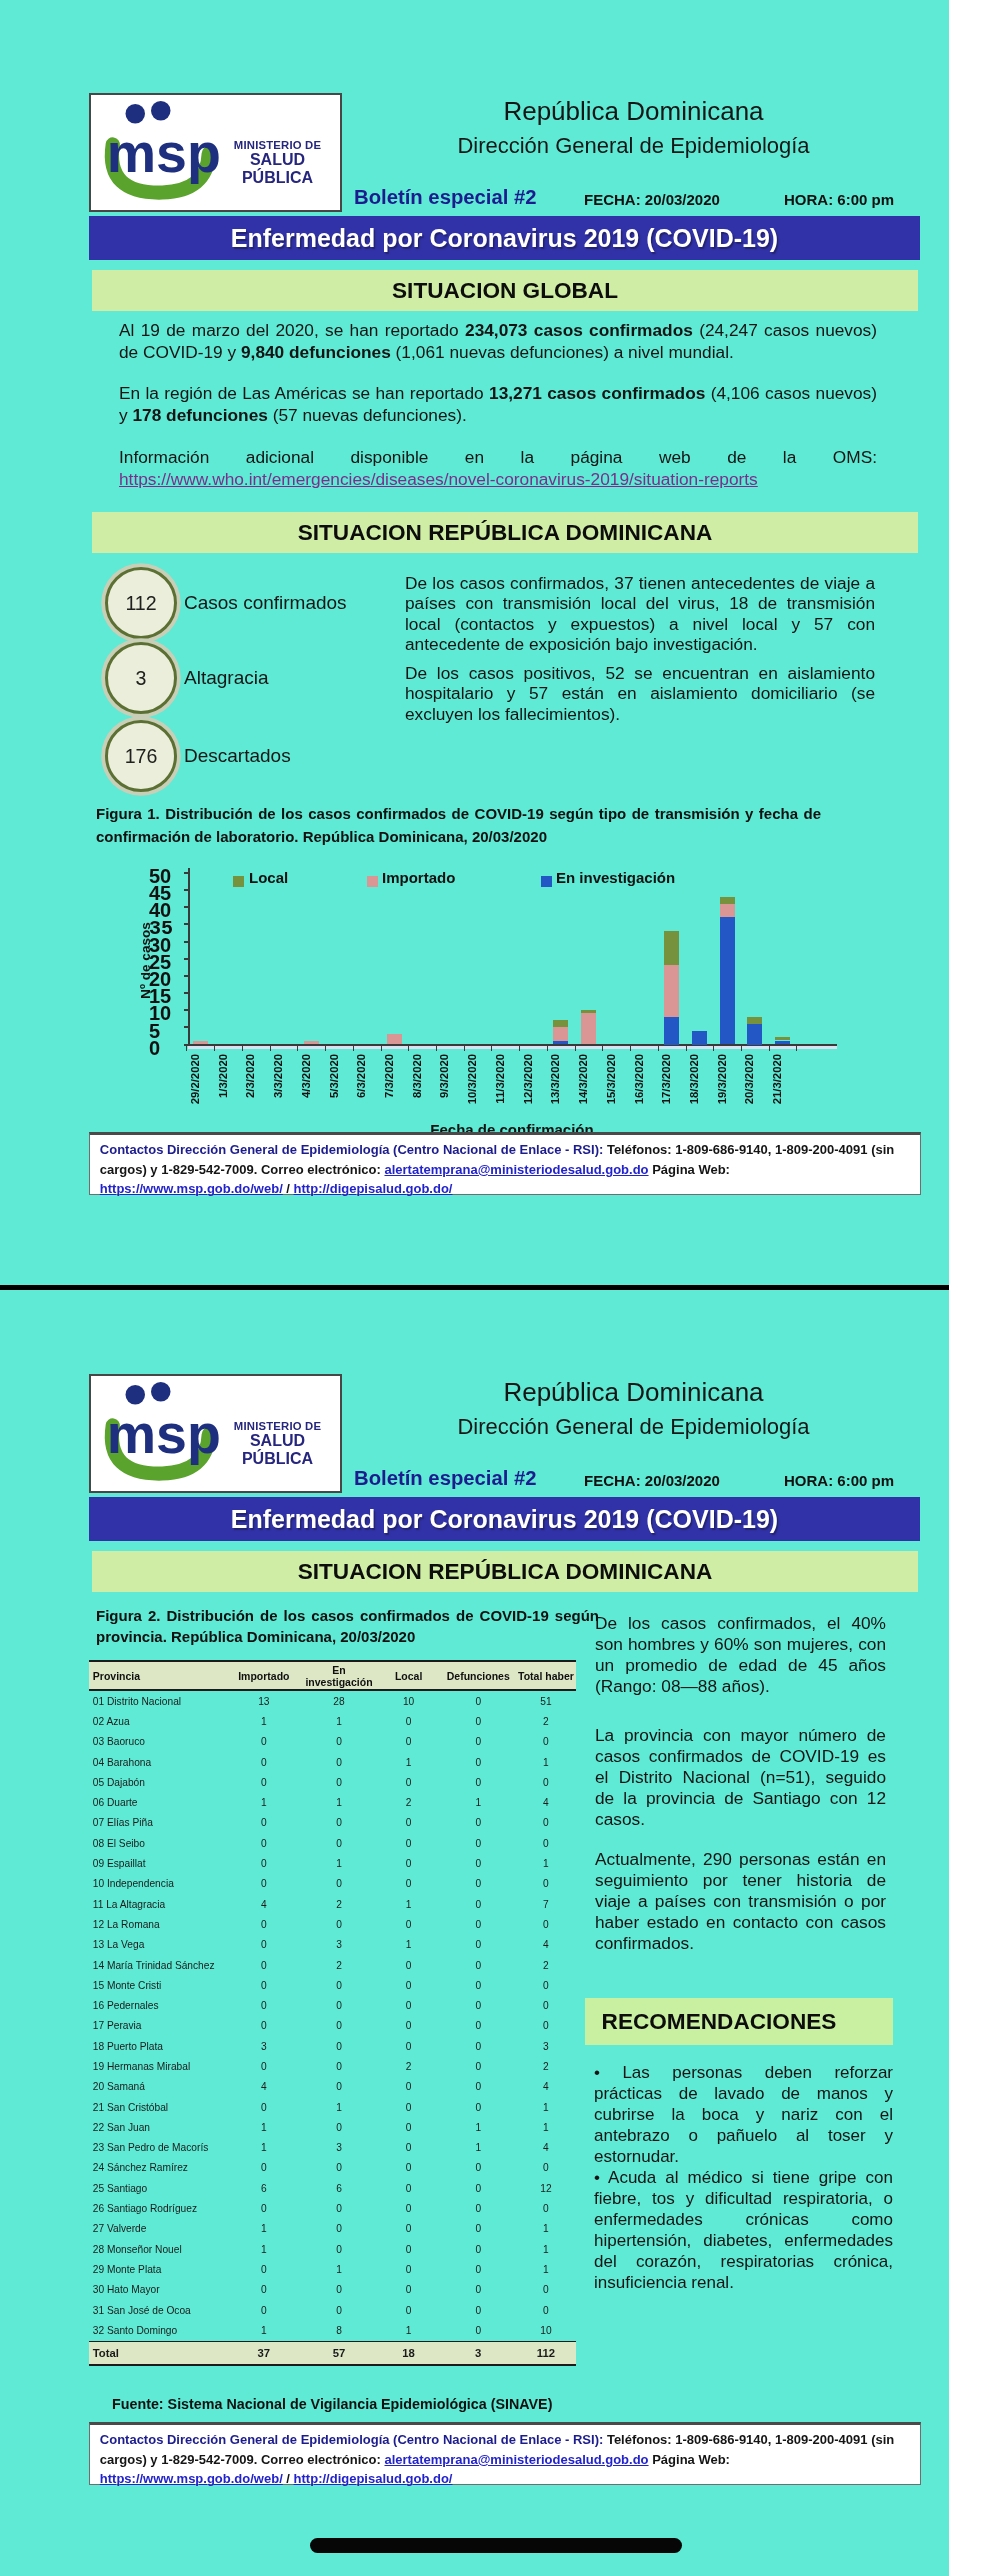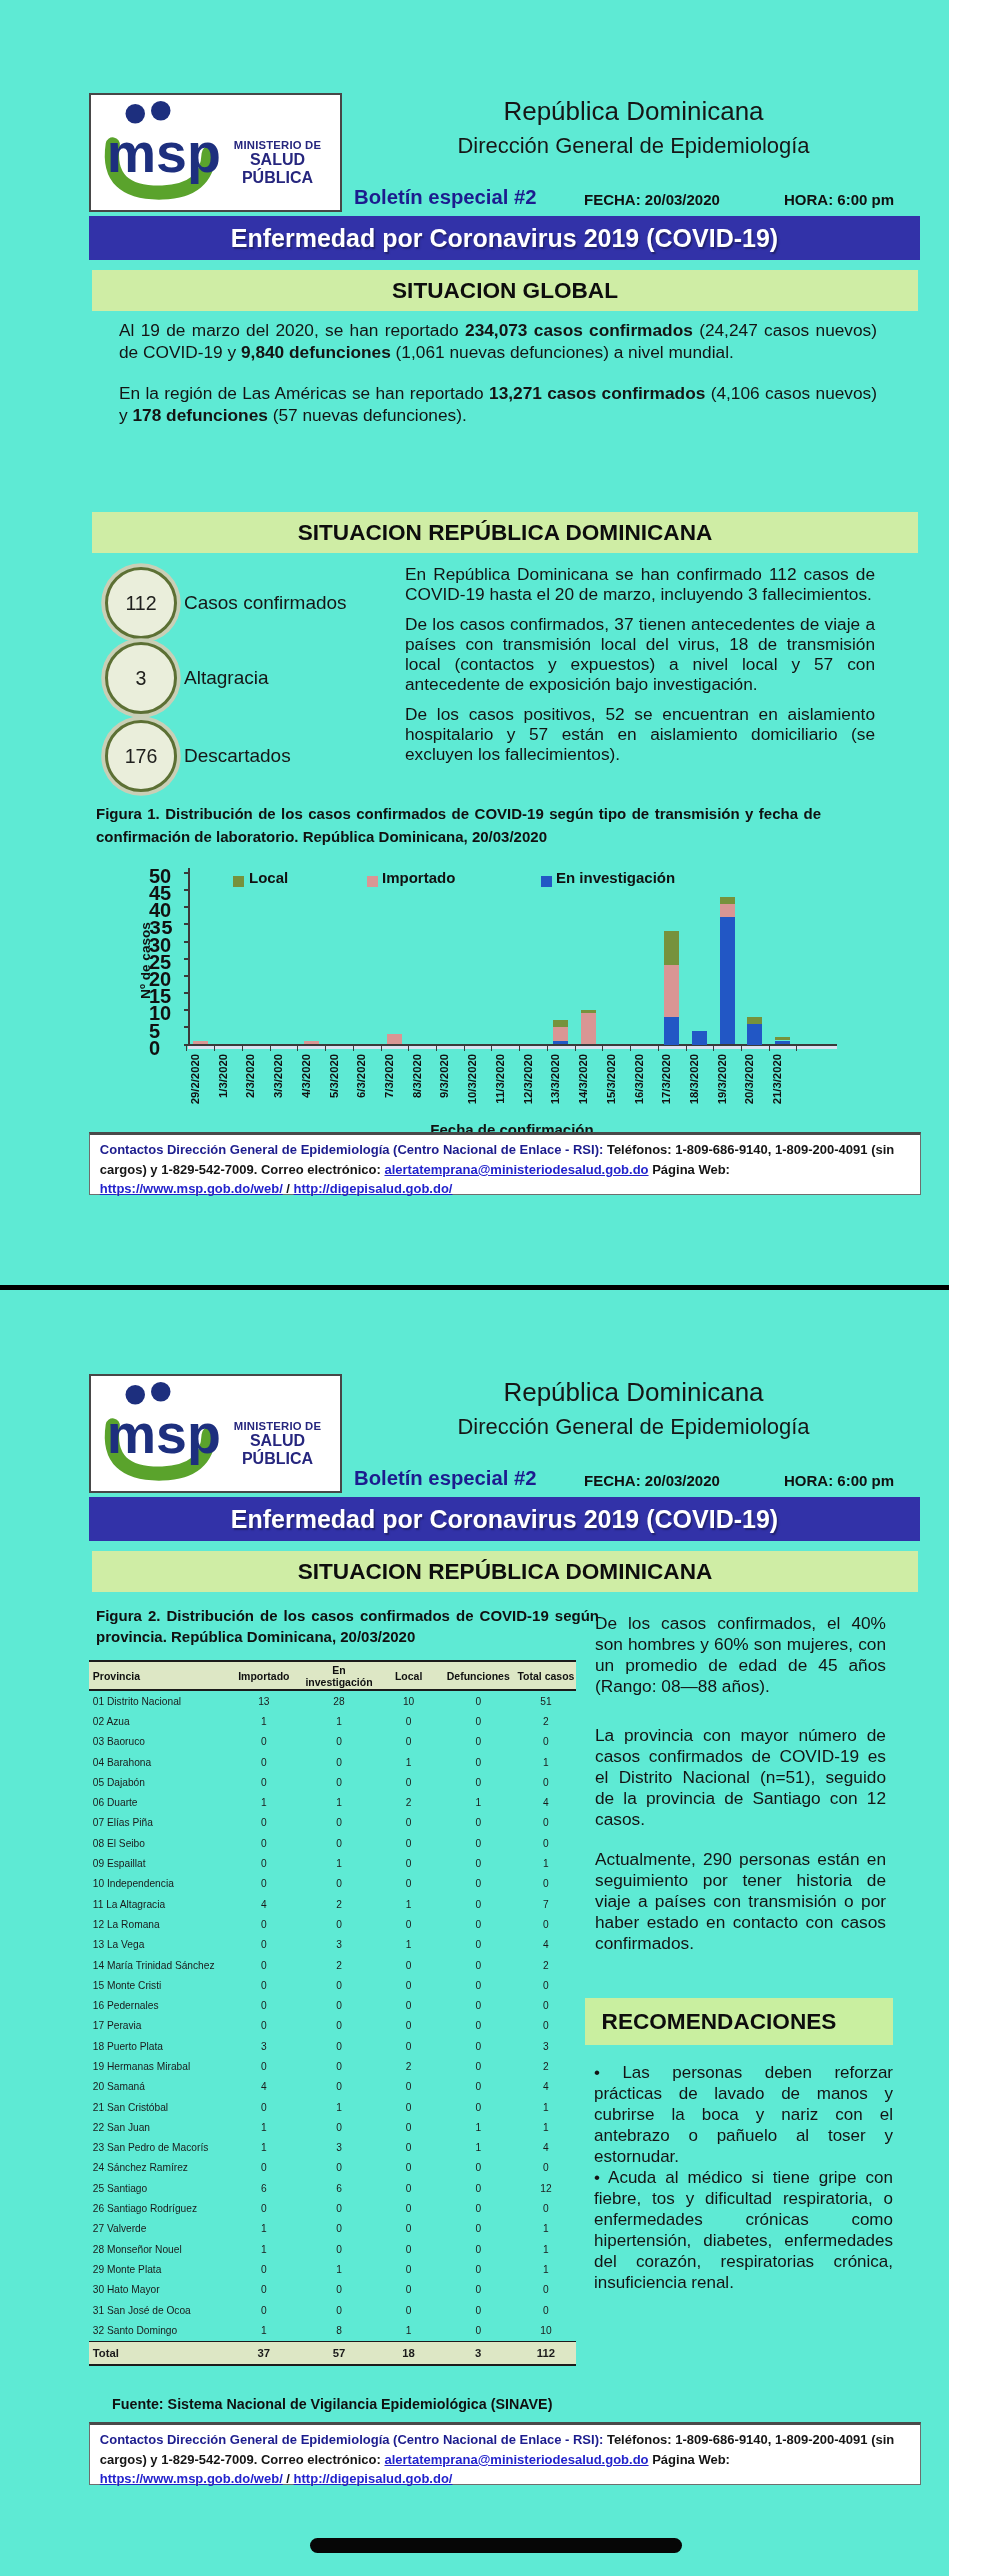--- a/index.html
+++ b/index.html
@@ -92,41 +92,41 @@
     <div class="abs datetime" style="left:584px;top:191px;">FECHA: 20/03/2020</div>
     <div class="abs datetime" style="left:784px;top:191px;">HORA: 6:00 pm</div>
 
     <div class="abs blue-banner" style="left:89px;top:216px;width:831px;height:44px;">Enfermedad por Coronavirus 2019 (COVID-19)</div>
 
     <div class="abs green-banner" style="left:92px;top:270px;width:826px;height:41px;">SITUACION GLOBAL</div>
 
     <div class="abs" style="left:119px;top:319px;width:758px;">
       <p class="para" style="margin:0;"><span class="">Al 19 de marzo del 2020, se han reportado </span><span class="b">234,073 casos confirmados</span><span class=""> (24,247 casos nuevos) de COVID-19 y </span><span class="b">9,840 defunciones</span><span class=""> (1,061 nuevas defunciones) a nivel mundial.</span></p>
       <p class="para" style="margin:19px 0 0 0;"><span class="">En la región de Las Américas se han reportado </span><span class="b">13,271 casos confirmados</span><span class=""> (4,106 casos nuevos) y </span><span class="b">178 defunciones</span><span class=""> (57 nuevas defunciones).</span></p>
+      <p class="para" style="margin:20.3px 0 0 0;"><span class="">Información adicional disponible en la página web de la OMS: </span><a class="lnk lnk-purple ">https://www.who.int/emergencies/diseases/novel-coronavirus-2019/situation-reports</a></p>
     </div>
 
     <div class="abs green-banner" style="left:92px;top:512px;width:826px;height:41px;">SITUACION REPÚBLICA DOMINICANA</div>
 
     <div id="stats" class="abs" style="left:0;top:0;width:0;height:0;">
         <div class="abs" style="left: 105px; top: 567px; height: 72px;">
           <div class="stat-circle">112</div>
           <div class="abs stat-label" style="left: 79px; top: 0px;">Casos confirmados</div>
         </div>
         <div class="abs" style="left: 105px; top: 642px; height: 72px;">
           <div class="stat-circle">3</div>
           <div class="abs stat-label" style="left: 79px; top: 0px;">Altagracia</div>
         </div>
         <div class="abs" style="left: 105px; top: 720px; height: 72px;">
           <div class="stat-circle">176</div>
           <div class="abs stat-label" style="left: 79px; top: 0px;">Descartados</div>
         </div>
       </div>
 
     <div class="abs" style="left:405px;top:564px;width:470px;">
-      <p class="para2" style="margin:0;">En República Dominicana se han confirmado 112 casos de COVID-19 hasta el 20 de marzo, incluyendo 3 fallecimientos.</p>
       <p class="para2" style="margin:9px 0 0 0;">De los casos confirmados, 37 tienen antecedentes de viaje a países con transmisión local del virus, 18 de transmisión local (contactos y expuestos) a nivel local y 57 con antecedente de exposición bajo investigación.</p>
       <p class="para2" style="margin:9px 0 0 0;">De los casos positivos, 52 se encuentran en aislamiento hospitalario y 57 están en aislamiento domiciliario (se excluyen los fallecimientos).</p>
     </div>
 
     <div class="abs figcap" style="left:96px;top:803px;width:725px;">Figura 1. Distribución de los casos confirmados de COVID-19 según tipo de transmisión y fecha de confirmación de laboratorio. República Dominicana, 20/03/2020</div>
 
     <div id="chart" class="abs">
         <div class="axis" style="position: absolute; left: 60px; top: 9px; width: 1.5px; height: 178px;"></div>
         <div class="axis" style="position: absolute; left: 60px; top: 185px; width: 649px; height: 1.5px;"></div>
         <div style="position: absolute; left: 60px; top: 187px; width: 649px; height: 3px; background: rgb(217, 226, 240);"></div>
@@ -268,21 +268,21 @@
             <col style="width:75px">
             <col style="width:60px">
           </colgroup>
         <thead>
             <tr>
               <th class="cname">Provincia</th>
               <th class="cnum">Importado</th>
               <th class="cnum">En investigación</th>
               <th class="cnum">Local</th>
               <th class="cnum">Defunciones</th>
-              <th class="cnum">Total casos</th>
+              <th class="cnum">Total haber</th>
             </tr>
           </thead>
         <tbody>
             <tr>
               <td class="cname">01 Distrito Nacional</td>
               <td class="cnum">13</td>
               <td class="cnum">28</td>
               <td class="cnum">10</td>
               <td class="cnum">0</td>
               <td class="cnum">51</td>

